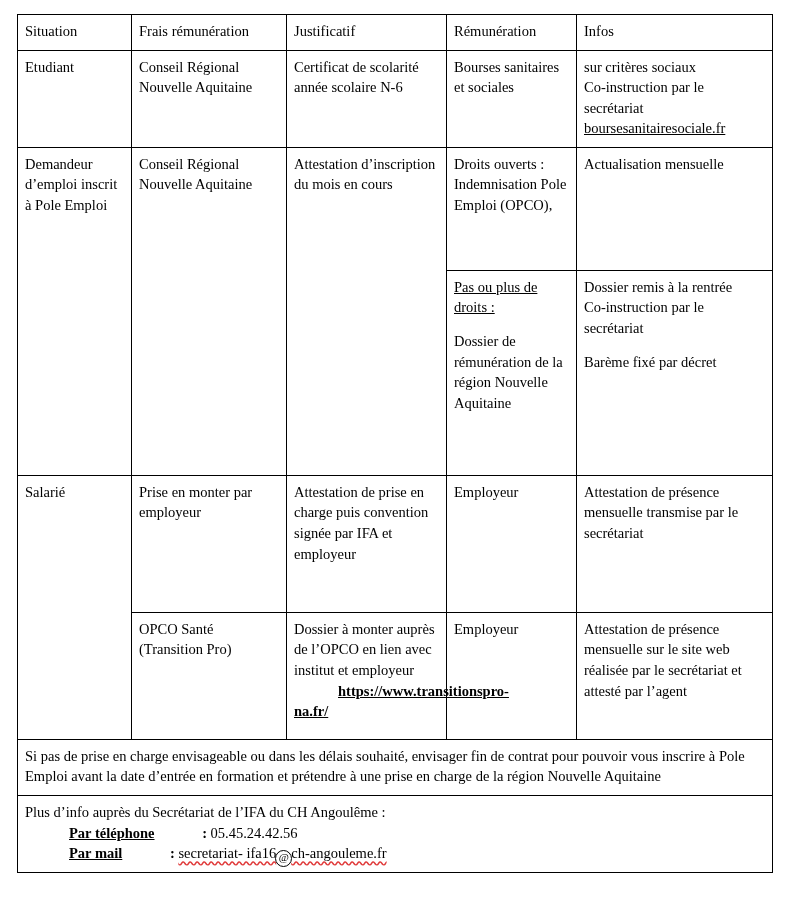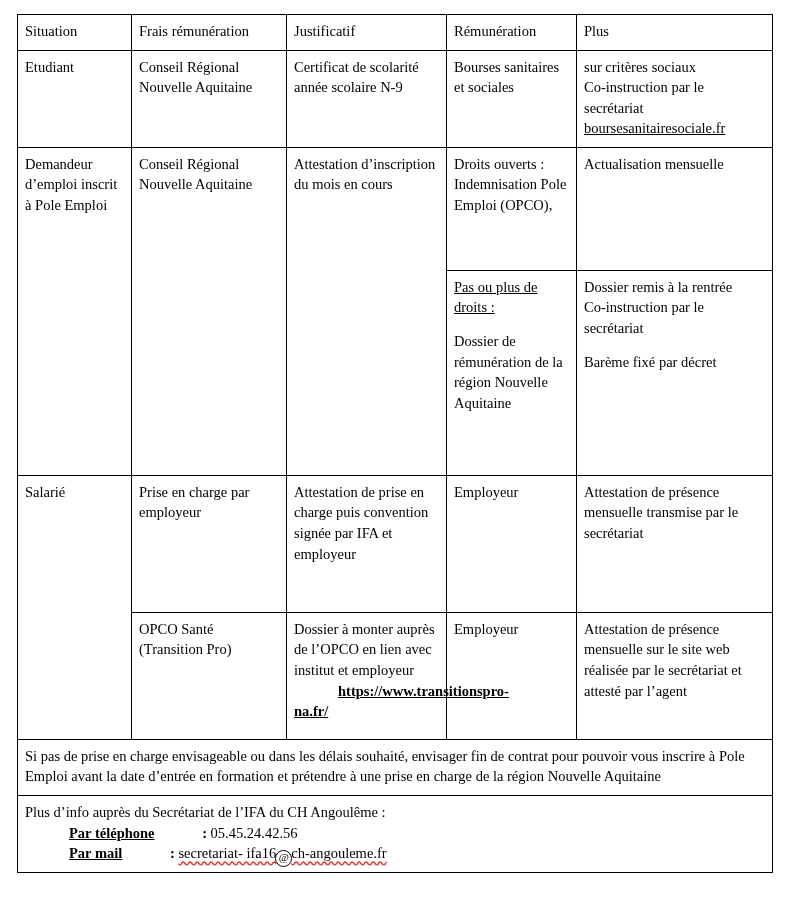--- a/index.html
+++ b/index.html
@@ -93,27 +93,27 @@
         <col class="col-c">
         <col class="col-d">
         <col class="col-e">
     </colgroup>
     <tbody>
       <tr class="hdr">
         <td>Situation</td>
         <td>Frais rémunération</td>
         <td>Justificatif</td>
         <td>Rémunération</td>
-        <td>Plus</td>
+        <td>Infos</td>
       </tr>
 
       <tr>
         <td class="bold">Etudiant</td>
         <td>Conseil Régional Nouvelle Aquitaine</td>
-        <td>Certificat de scolarité année scolaire N-9</td>
+        <td>Certificat de scolarité année scolaire N-6</td>
         <td>Bourses sanitaires et sociales</td>
         <td>
           <span>sur critères sociaux</span><br>
           <span>Co-instruction par le secrétariat</span><br>
           <span class="u-link">boursesanitairesociale.fr</span>
         </td>
       </tr>
 
       <tr>
         <td class="bold" rowspan="2">Demandeur d’emploi inscrit à Pole Emploi</td>
@@ -132,21 +132,21 @@
         <td>
           <span>Dossier remis à la rentrée</span><br>
           <span>Co-instruction par le secrétariat</span>
           <span class="blank-line"></span>
           <span>Barème fixé par décret</span>
         </td>
       </tr>
 
       <tr>
         <td class="bold" rowspan="2">Salarié</td>
-        <td>Prise en charge par employeur</td>
+        <td>Prise en monter par employeur</td>
         <td style="height:122px">Attestation de prise en charge puis convention signée par IFA et employeur</td>
         <td>Employeur</td>
         <td>Attestation de présence mensuelle transmise par le secrétariat</td>
       </tr>
 
       <tr>
         <td>OPCO Santé (Transition Pro)</td>
         <td style="height:112px">
           <span>Dossier à monter auprès de l’OPCO en lien avec institut et employeur</span>
           <span class="bold u-link">https://www.transitionspro-na.fr/</span>

